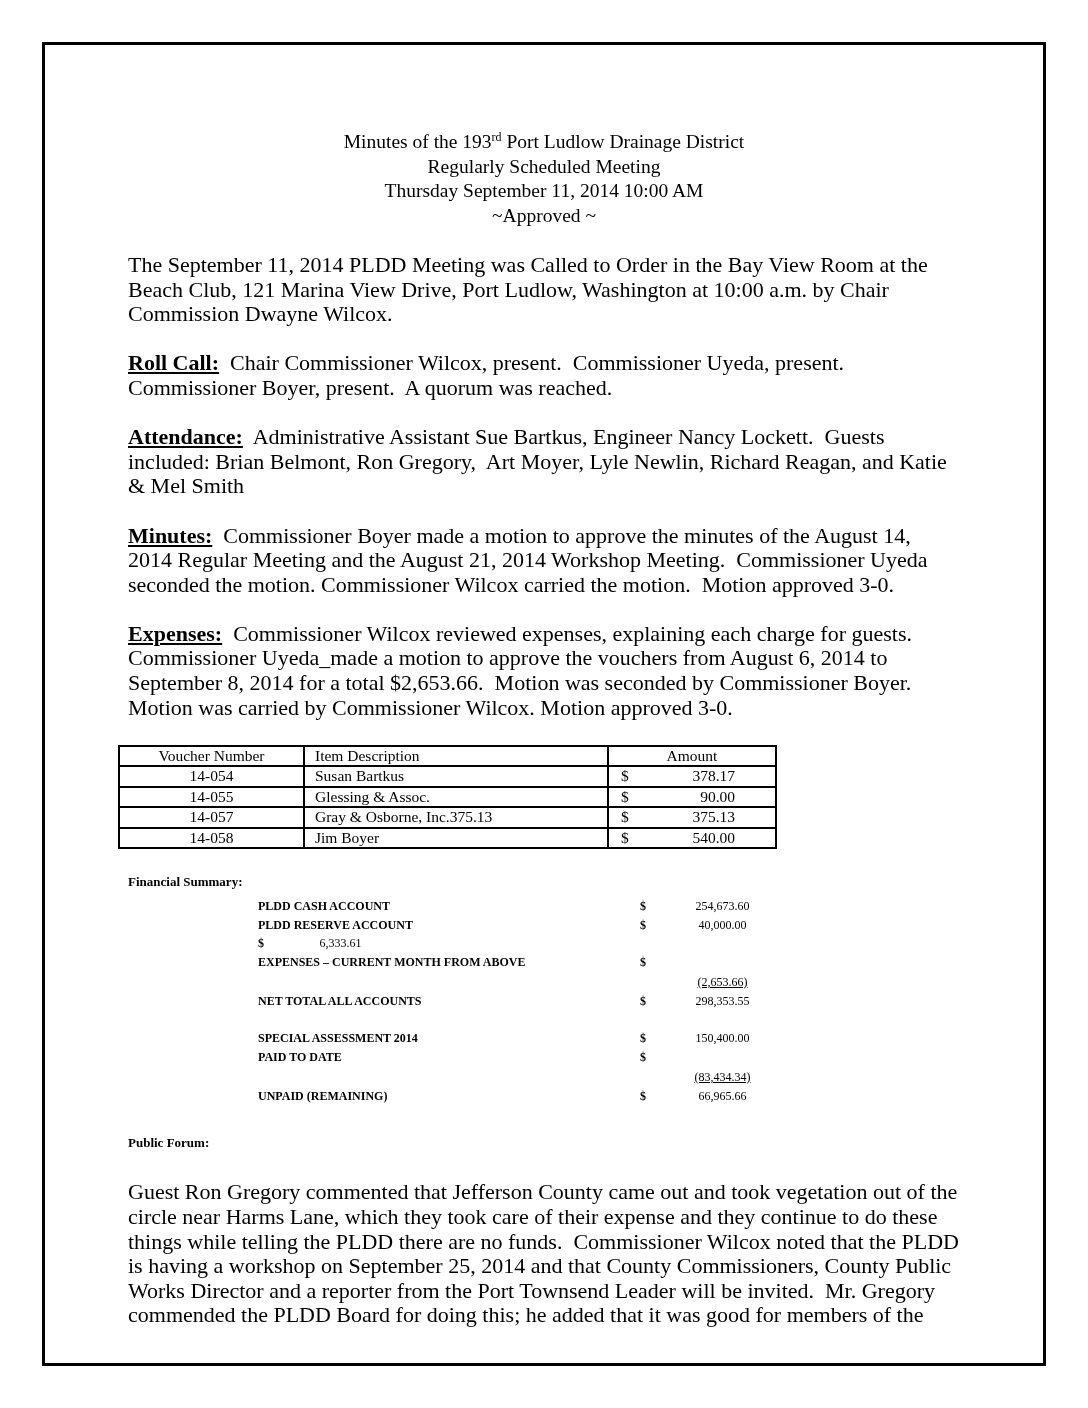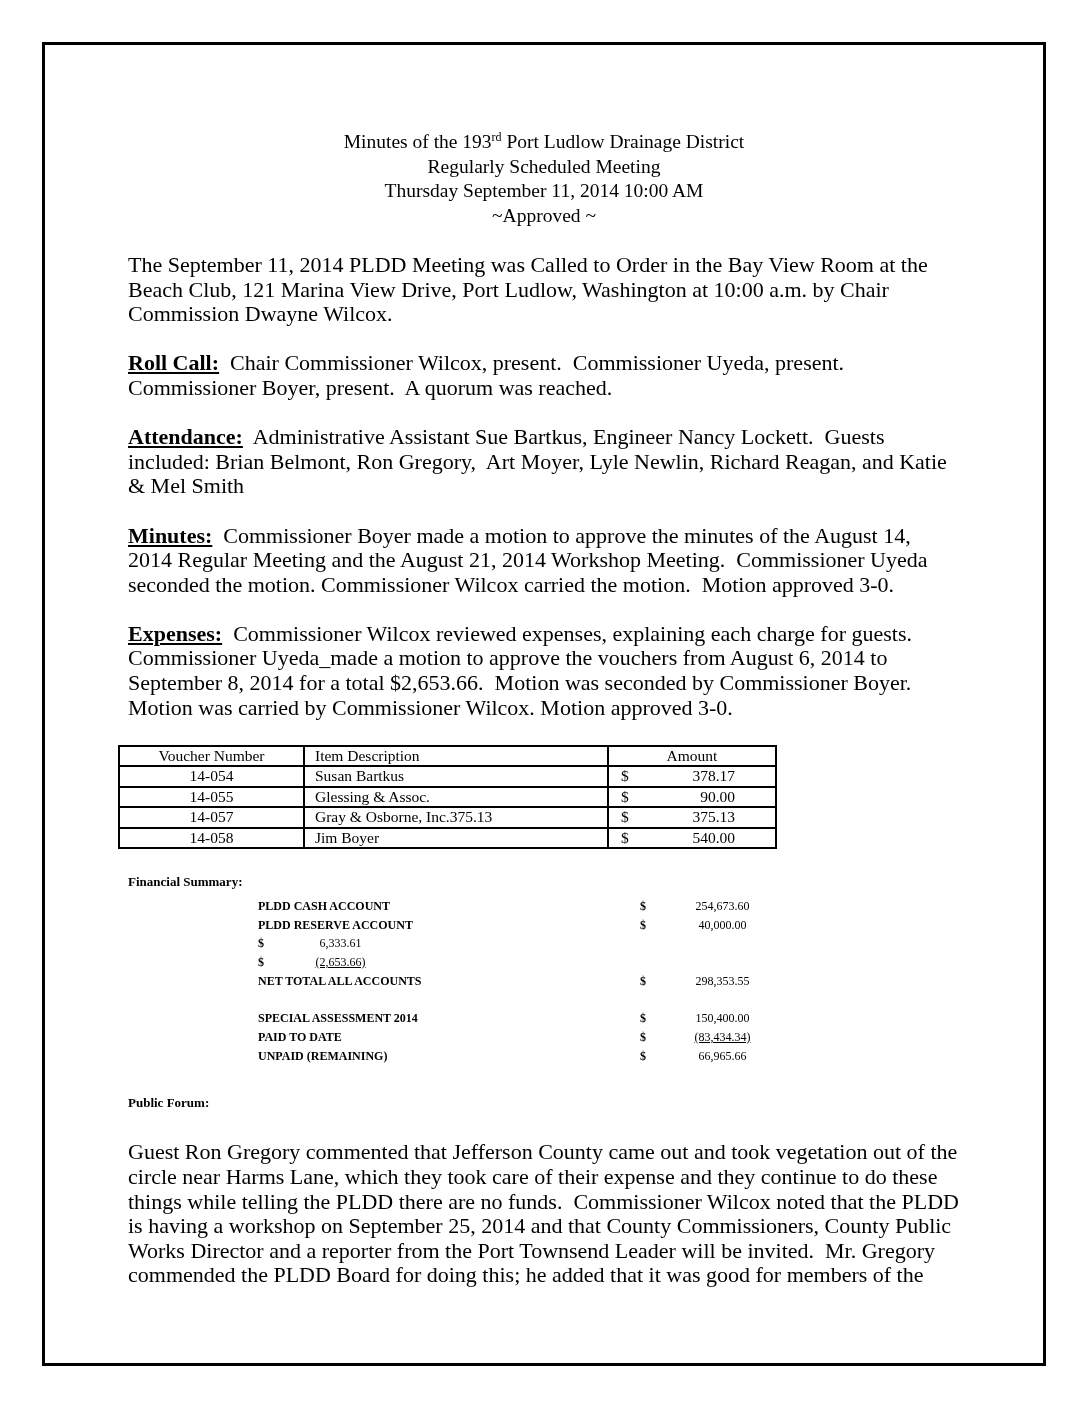--- a/index.html
+++ b/index.html
@@ -80,21 +80,21 @@
   .fin-block { margin: 2px 0 26px 0; }
   .fs-row {
     display: flex;
     font-size: 12px;
     line-height: 18.7px;
   }
   .fs-indent { width: 130px; flex: none; }
   .fs-label  { width: 382px; flex: none; font-weight: bold; }
   .fs-dollar { width: 30px;  flex: none; font-weight: bold; }
   .fs-amount { width: 105px; flex: none; text-align: center; }
-  .fs-amount.u { text-decoration: underline; }
+  .fs-amount.u { text-decoration: underline; margin-top: 20px; }
   .fs-spacer { height: 18.7px; }
   
   .footer {
     position: absolute;
     left: 80px;
     right: 84px;
     bottom: 44px;
   }
   .footer-rule {
     height: 3px;
@@ -206,20 +206,21 @@
           <span class="fs-dollar">$</span>
           <span class="fs-amount">40,000.00</span>
         </div>
       <div class="fs-row">
           <span class="fs-indent"></span>
           <span class="fs-dollar">$</span>
           <span class="fs-amount">6,333.61</span>
         </div>
       <div class="fs-row">
           <span class="fs-indent"></span>
+          <span class="fs-label">EXPENSES – CURRENT MONTH FROM ABOVE</span>
           <span class="fs-dollar">$</span>
           <span class="fs-amount u">(2,653.66)</span>
         </div>
       <div class="fs-row">
           <span class="fs-indent"></span>
           <span class="fs-label">NET TOTAL ALL ACCOUNTS</span>
           <span class="fs-dollar">$</span>
           <span class="fs-amount">298,353.55</span>
         </div>
       <div class="fs-spacer"></div>

